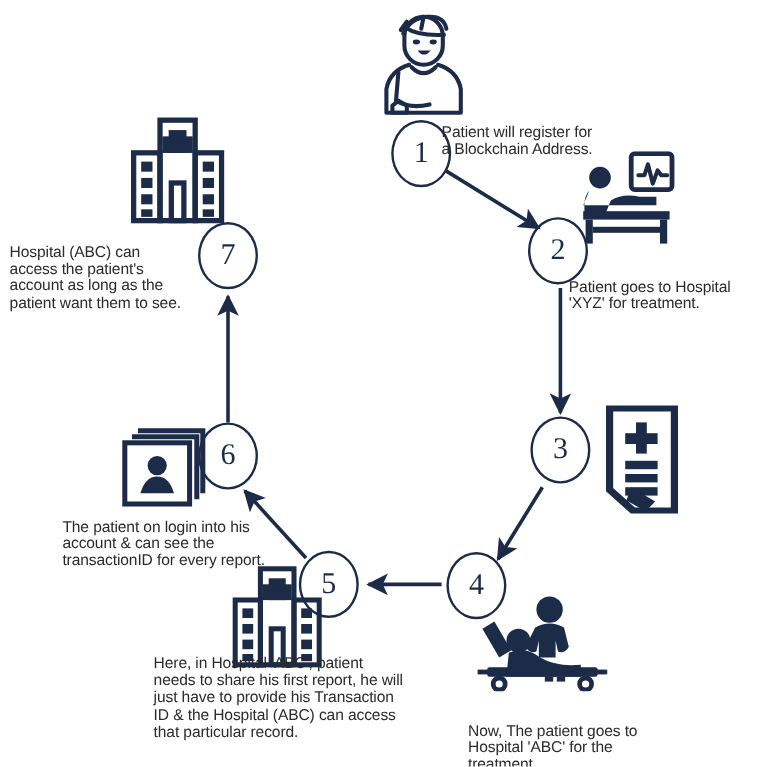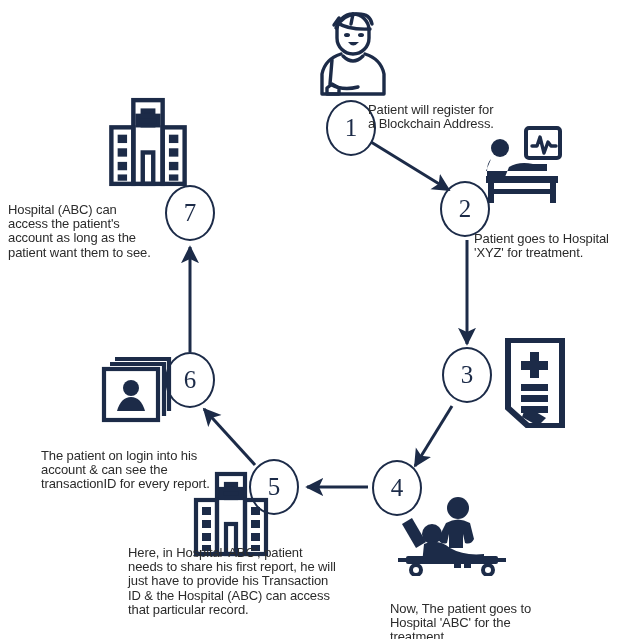--- a/index.html
+++ b/index.html
@@ -233,17 +233,17 @@
 
   <div class="caption" style="left:368px; top:103px; width:128px;">Patient will register for a Blockchain Address.</div>
 
   <div class="caption" style="left:474px; top:232px; width:140px;">Patient goes to Hospital 'XYZ' for treatment.</div>
 
 
   <div class="caption" style="left:390px; top:585px; width:152px;margin-top:17px;">Now, The patient goes to Hospital 'ABC' for the treatment.</div>
 
   <div class="caption" style="left:128px; top:546px; width:208px;">Here, in Hospital 'ABC', patient needs to share his first report, he will just have to provide his Transaction ID &amp; the Hospital (ABC) can access that particular record.</div>
 
-  <div class="caption" style="left:41px; top:432px; width:182px;margin-top:17px;">The patient on login into his account &amp; can see the transactionID for every report.</div>
+  <div class="caption" style="left:52px; top:432px; width:182px;">The patient on login into his account &amp; can see the transactionID for every report.</div>
 
   <div class="caption" style="left:8px; top:203px; width:144px;">Hospital (ABC) can access the patient's account as long as the patient want them to see.</div>
 
 </div>
 
 </body></html>

